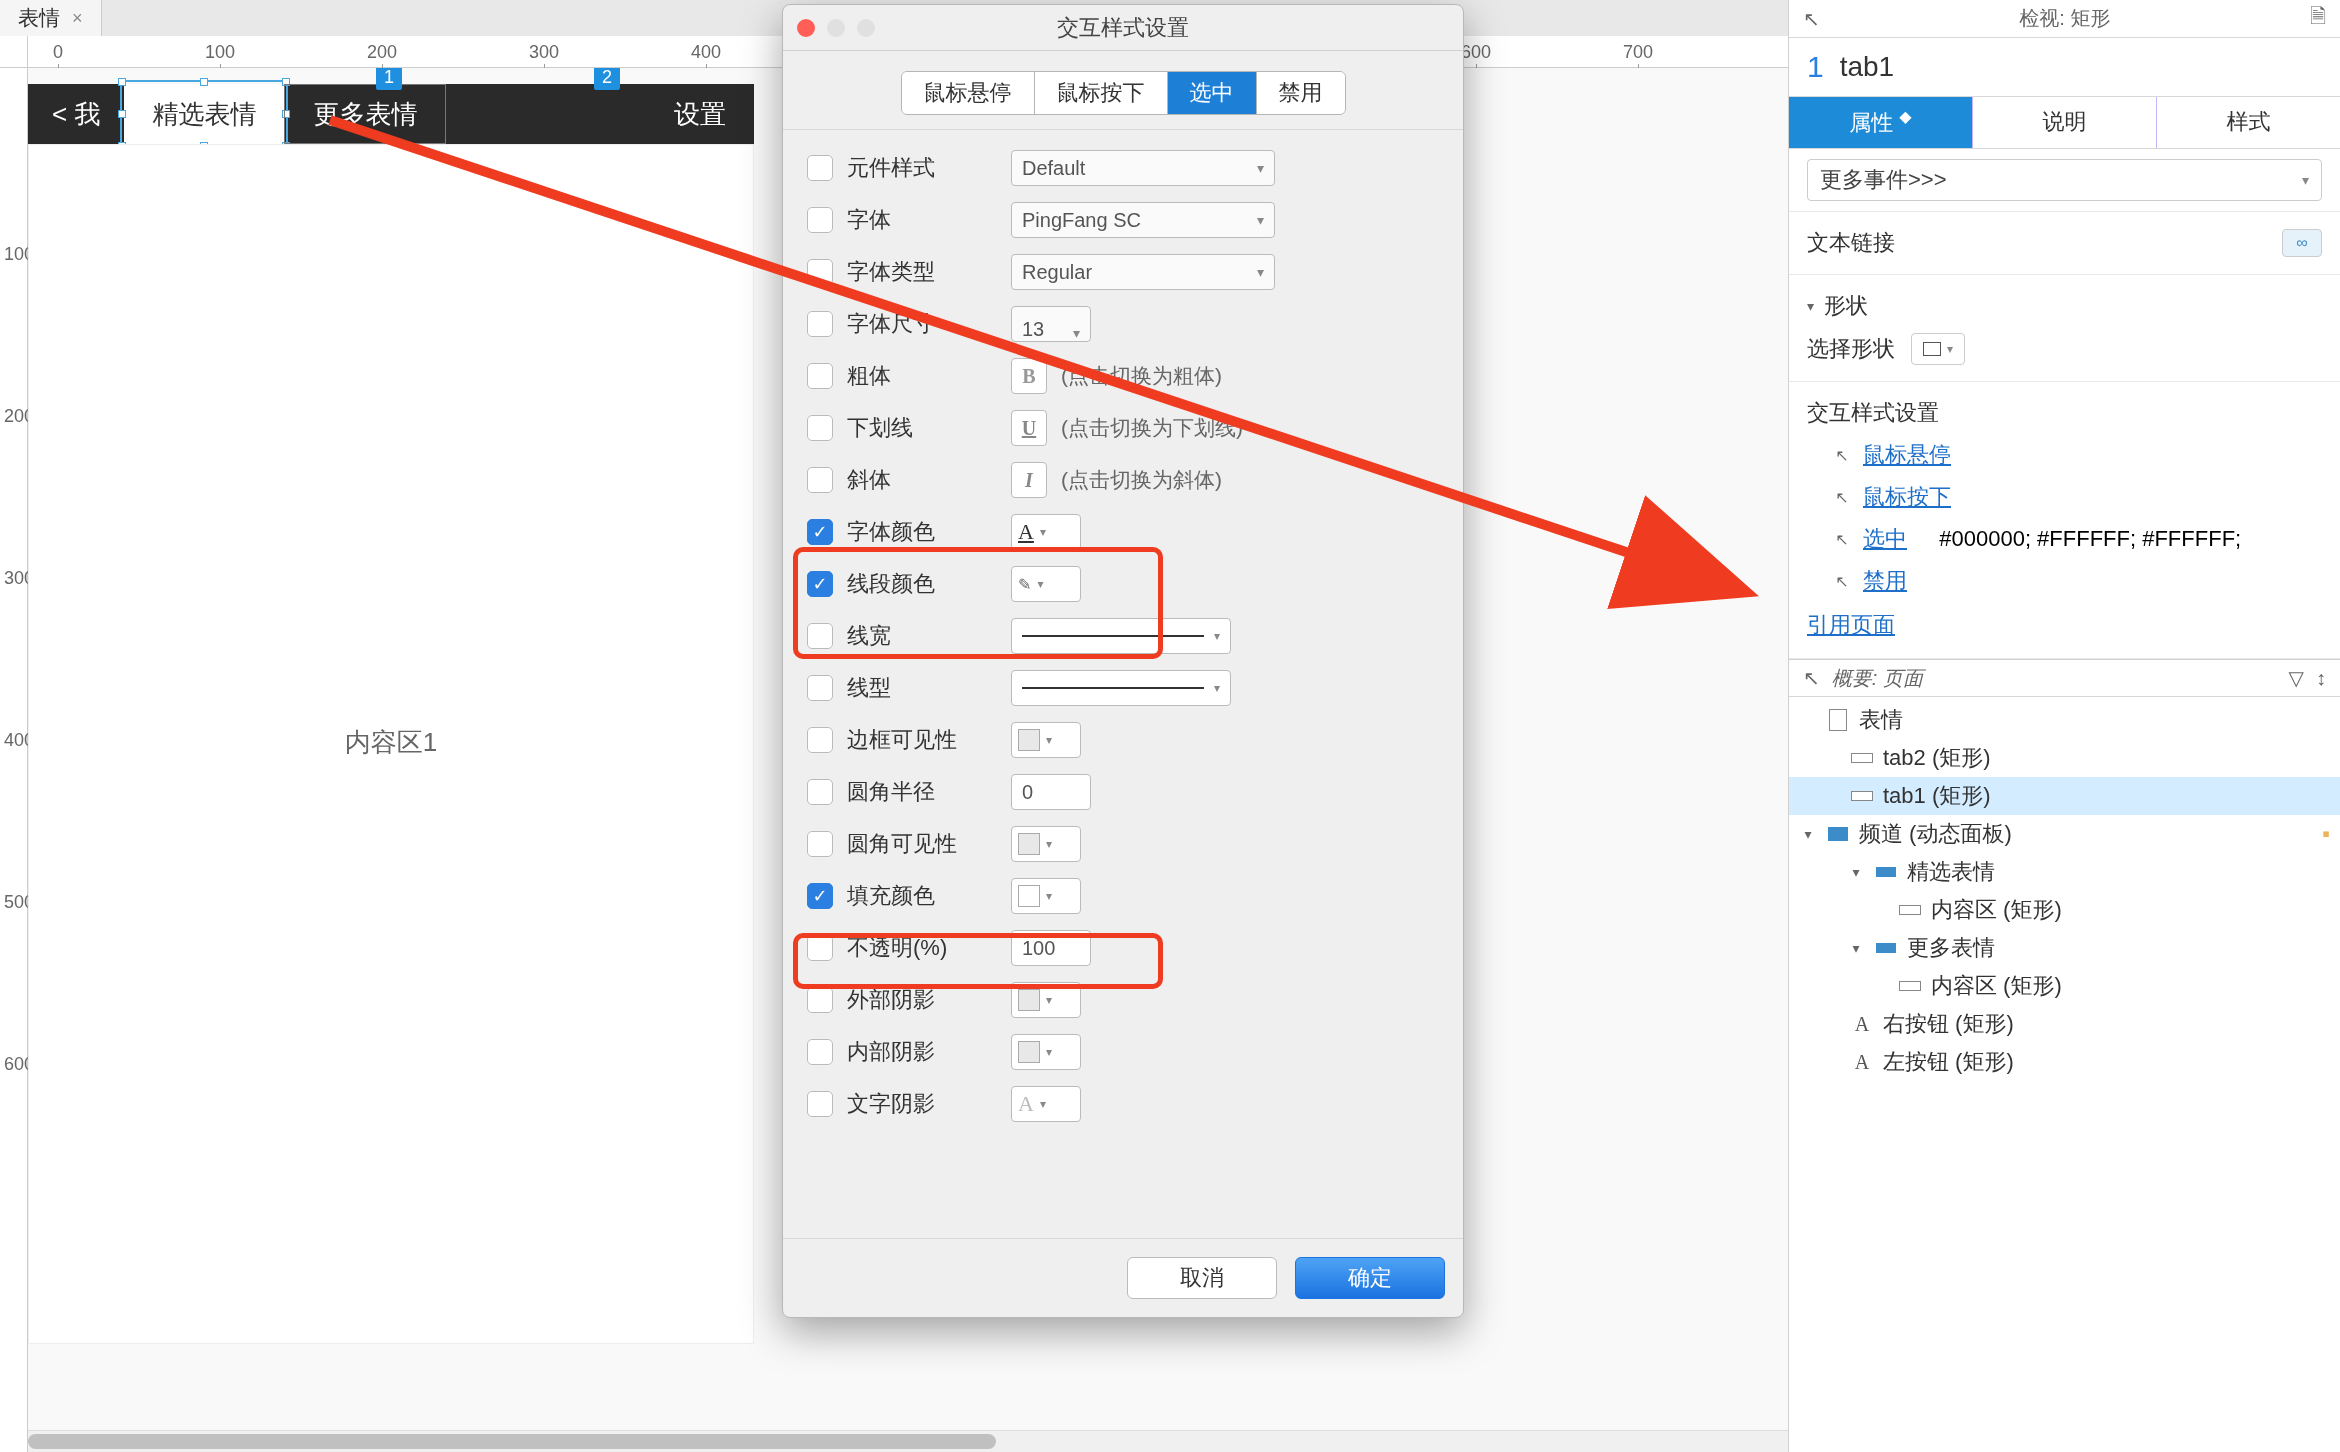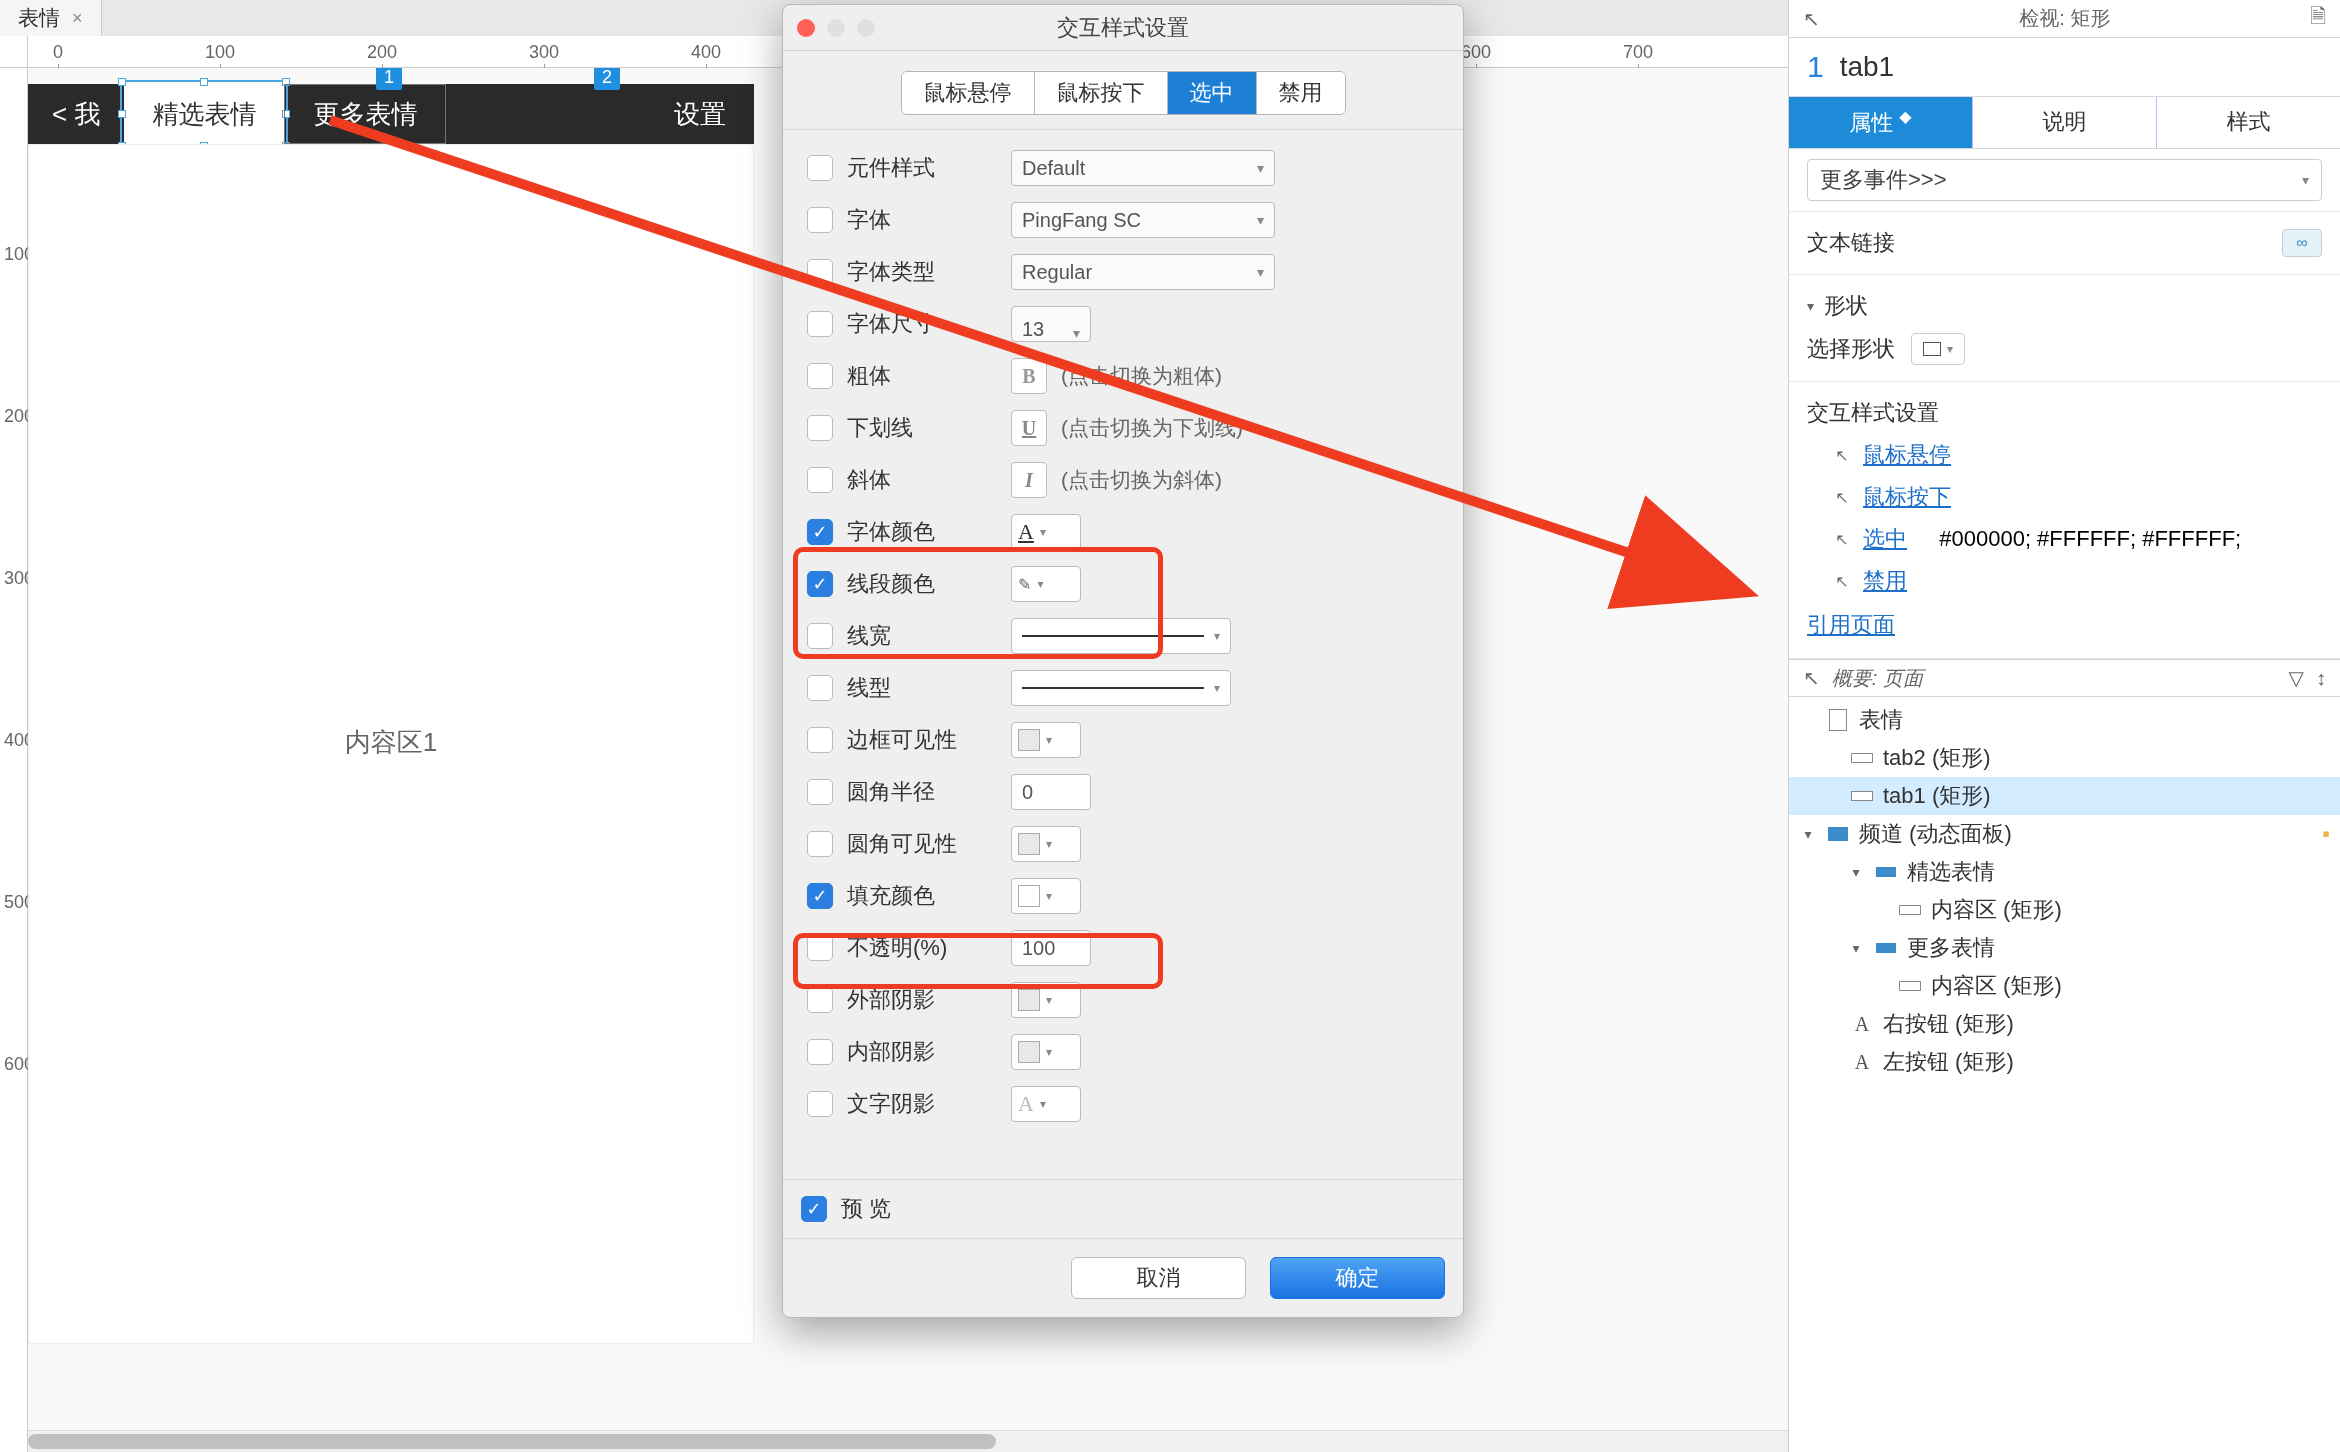--- a/index.html
+++ b/index.html
@@ -72,21 +72,21 @@
 .swatch-combo .caret { font-size:12px; color:#888; }
 .swatch-combo .pen { font-size:16px; color:#666; }
 .line-combo { width:220px; height:36px; border:1px solid #bbb; border-radius:4px; background:#fff; display:flex; align-items:center; padding:0 10px; gap:10px; }
 .line-combo .ln { flex:1; height:2px; background:#333; }
 .line-combo .caret { font-size:12px; color:#888; }
 .box-red { border:5px solid #ef3b1f; border-radius:10px; position:absolute; pointer-events:none; }
 .box1 { top:542px; left:10px; width:370px; height:112px; }
 .box2 { top:928px; left:10px; width:370px; height:56px; }
 .dlg-footer-top { border-top:1px solid #d8d8d8; padding:14px 18px; display:flex; align-items:center; gap:14px; }
 .dlg-footer { border-top:1px solid #d8d8d8; padding:18px; display:flex; justify-content:flex-end; gap:18px; }
-.btn { width:175px; height:42px; border-radius:6px; font-size:22px; display:flex; align-items:center; justify-content:center; cursor:pointer;margin-left:6px; }
+.btn { width:150px; height:42px; border-radius:6px; font-size:22px; display:flex; align-items:center; justify-content:center; cursor:pointer; }
 .btn-default { background:#fff; border:1px solid #bbb; }
 .btn-primary { background:linear-gradient(to bottom,#4fa3f5,#1a73e0); color:#fff; border:1px solid #1a73e0; }
 
 
 .right-panel { position:absolute; top:0; right:0; width:552px; bottom:0; background:#fff; border-left:1px solid #d0d0d0; display:flex; flex-direction:column; font-size:22px; }
 .rp-header { height:38px; border-bottom:1px solid #d8d8d8; display:flex; align-items:center; padding:0 14px; color:#666; font-size:20px; gap:12px; }
 .rp-header .spacer { flex:1; text-align:center; }
 .rp-name-row { padding:12px 18px; display:flex; align-items:center; gap:16px; font-size:28px; }
 .rp-name-row .idx { color:#2a7fe0; font-size:30px; }
 .rp-tabs { display:flex; border-top:1px solid #d8d8d8; border-bottom:1px solid #d8d8d8; }
@@ -347,24 +347,20 @@
       <div class="lbl">文字阴影</div>
       <div class="swatch-combo">
           <span style="font-family:serif;color:#bbb">A</span>
           <span class="caret">▾</span>
         </div>
     </div>
 
     <div class="box-red box1"></div>
     <div class="box-red box2"></div>
   </div>
-  <div class="dlg-footer-top">
-    <div class="ck on"></div>
-    <span>预 览</span>
-  </div>
   <div class="dlg-footer">
     <div class="btn btn-default">取消</div>
     <div class="btn btn-primary">确定</div>
   </div>
 </div>
 
 <div class="right-panel">
   <div class="rp-header">
     <span>↖</span>
     <span class="spacer">检视: 矩形</span>

